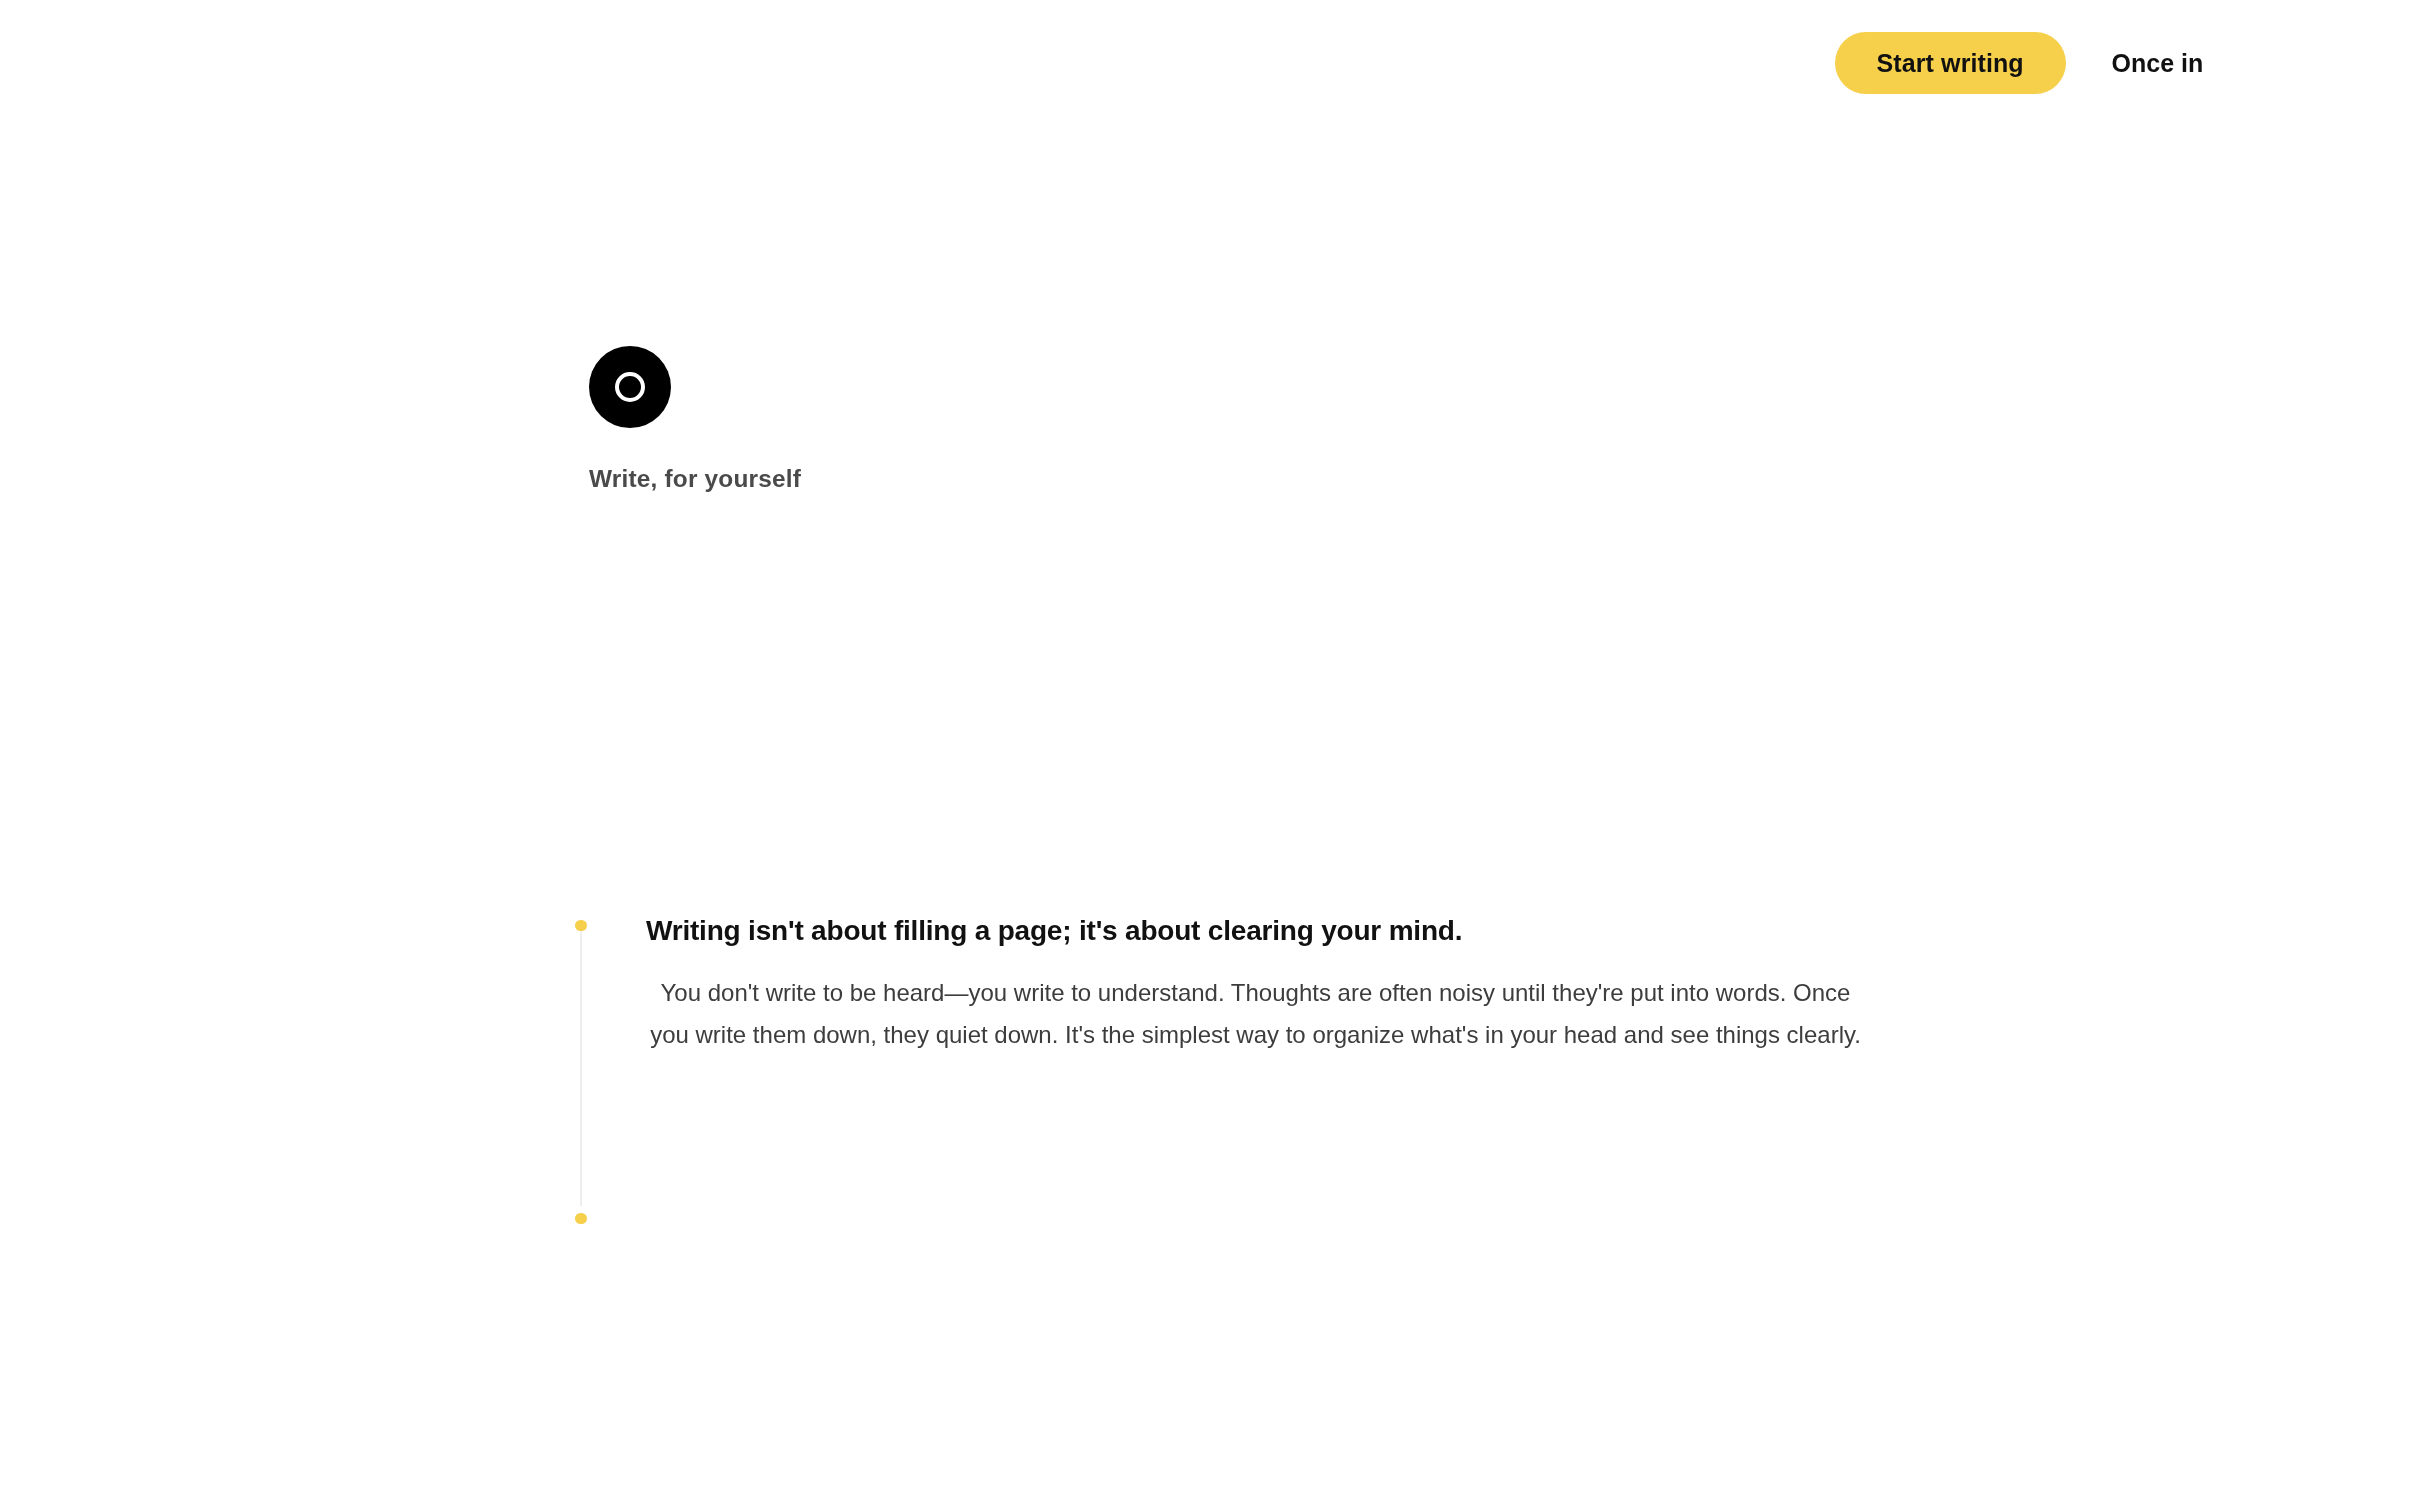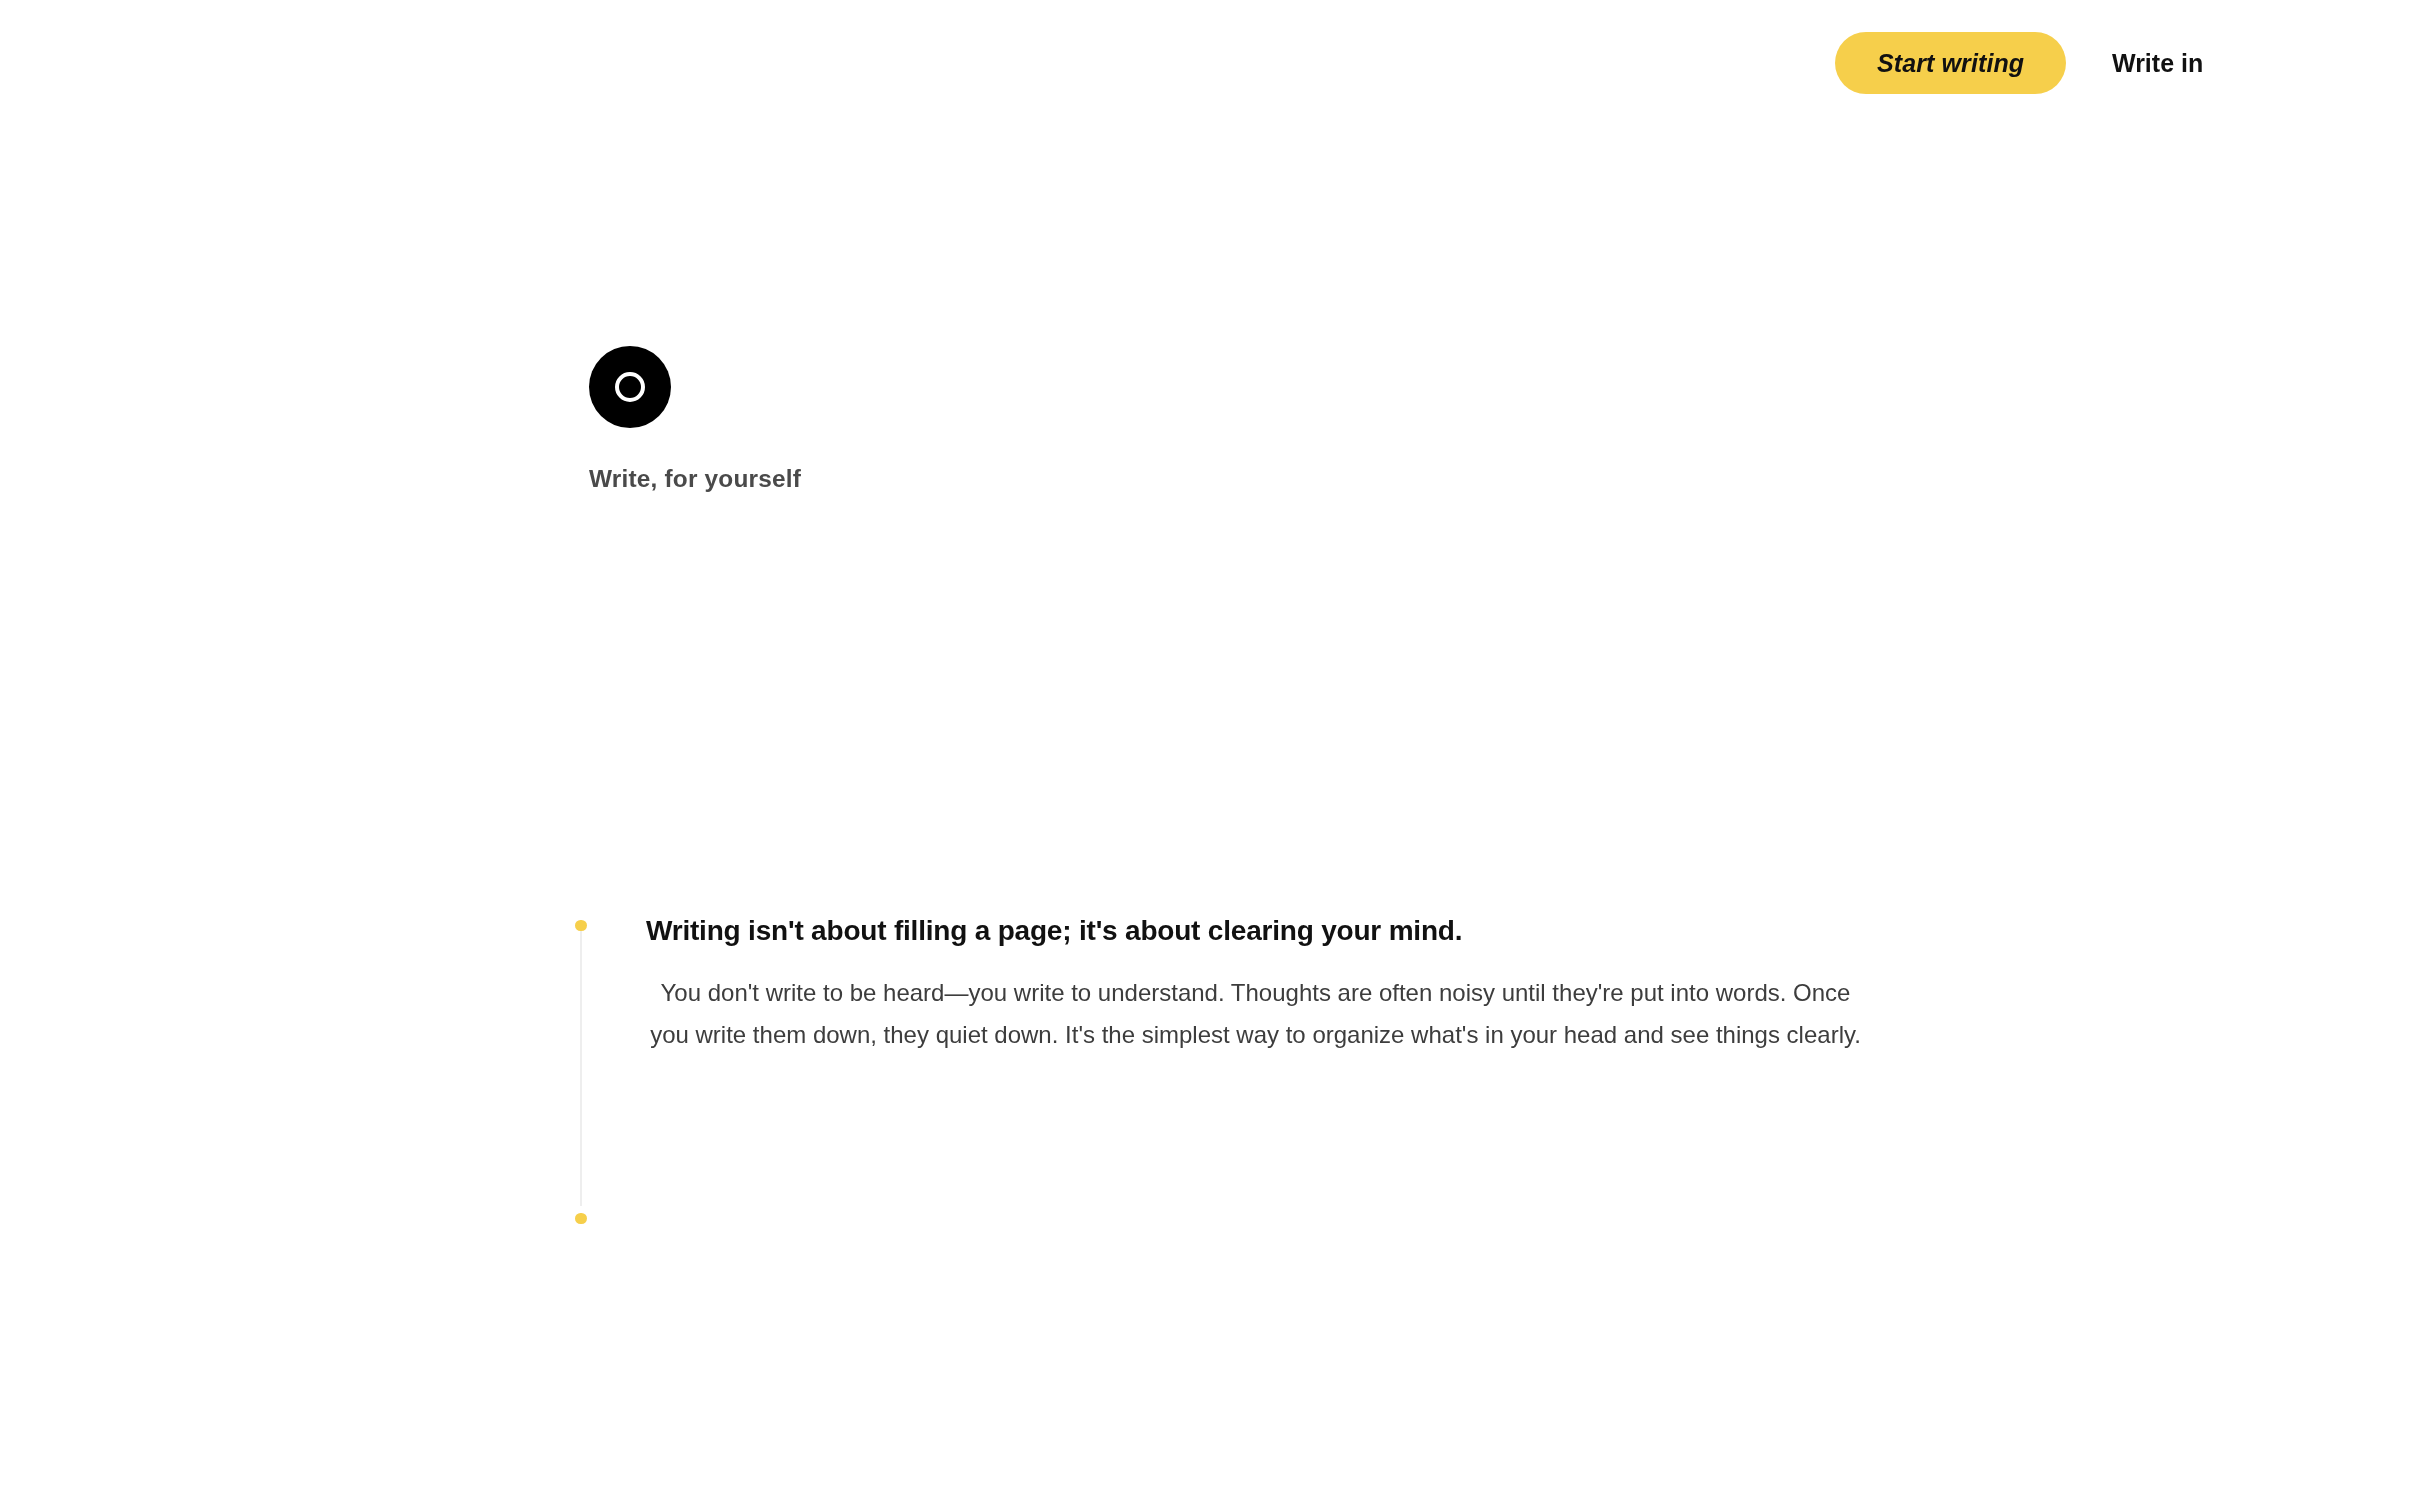--- a/index.html
+++ b/index.html
@@ -35,21 +35,20 @@
     color: #111111;
     border: none;
     border-radius: 840px;
     font-size: 25px;
     font-weight: 700;
     letter-spacing: 0.1px;
     padding: 18.5px 42px;
     cursor: pointer;
     font-family: "Liberation Sans", sans-serif;
     line-height: 1;
-    font-style: italic;
   }
   .btn-text {
     background: none;
     border: none;
     color: #111111;
     font-size: 25px;
     font-weight: 700;
     cursor: pointer;
     font-family: "Liberation Sans", sans-serif;
     padding: 8.4px 11.8px;
@@ -146,21 +145,21 @@
     text-align: center;
   }
   .note--first { padding-bottom: 151px; }
   .note--second .note-title { max-width: 1194px; }
 </style>
 </head>
 <body>
 
 <div class="topbar">
   <button class="btn-primary">Start writing</button>
-  <button class="btn-text">Write in</button>
+  <button class="btn-text">Once in</button>
 </div>
 
 <div class="hero">
   <div class="logo-mark">
     <div class="ring"></div>
   </div>
   <div class="tagline">Write, for yourself</div>
 </div>
 
 <div class="feed">

